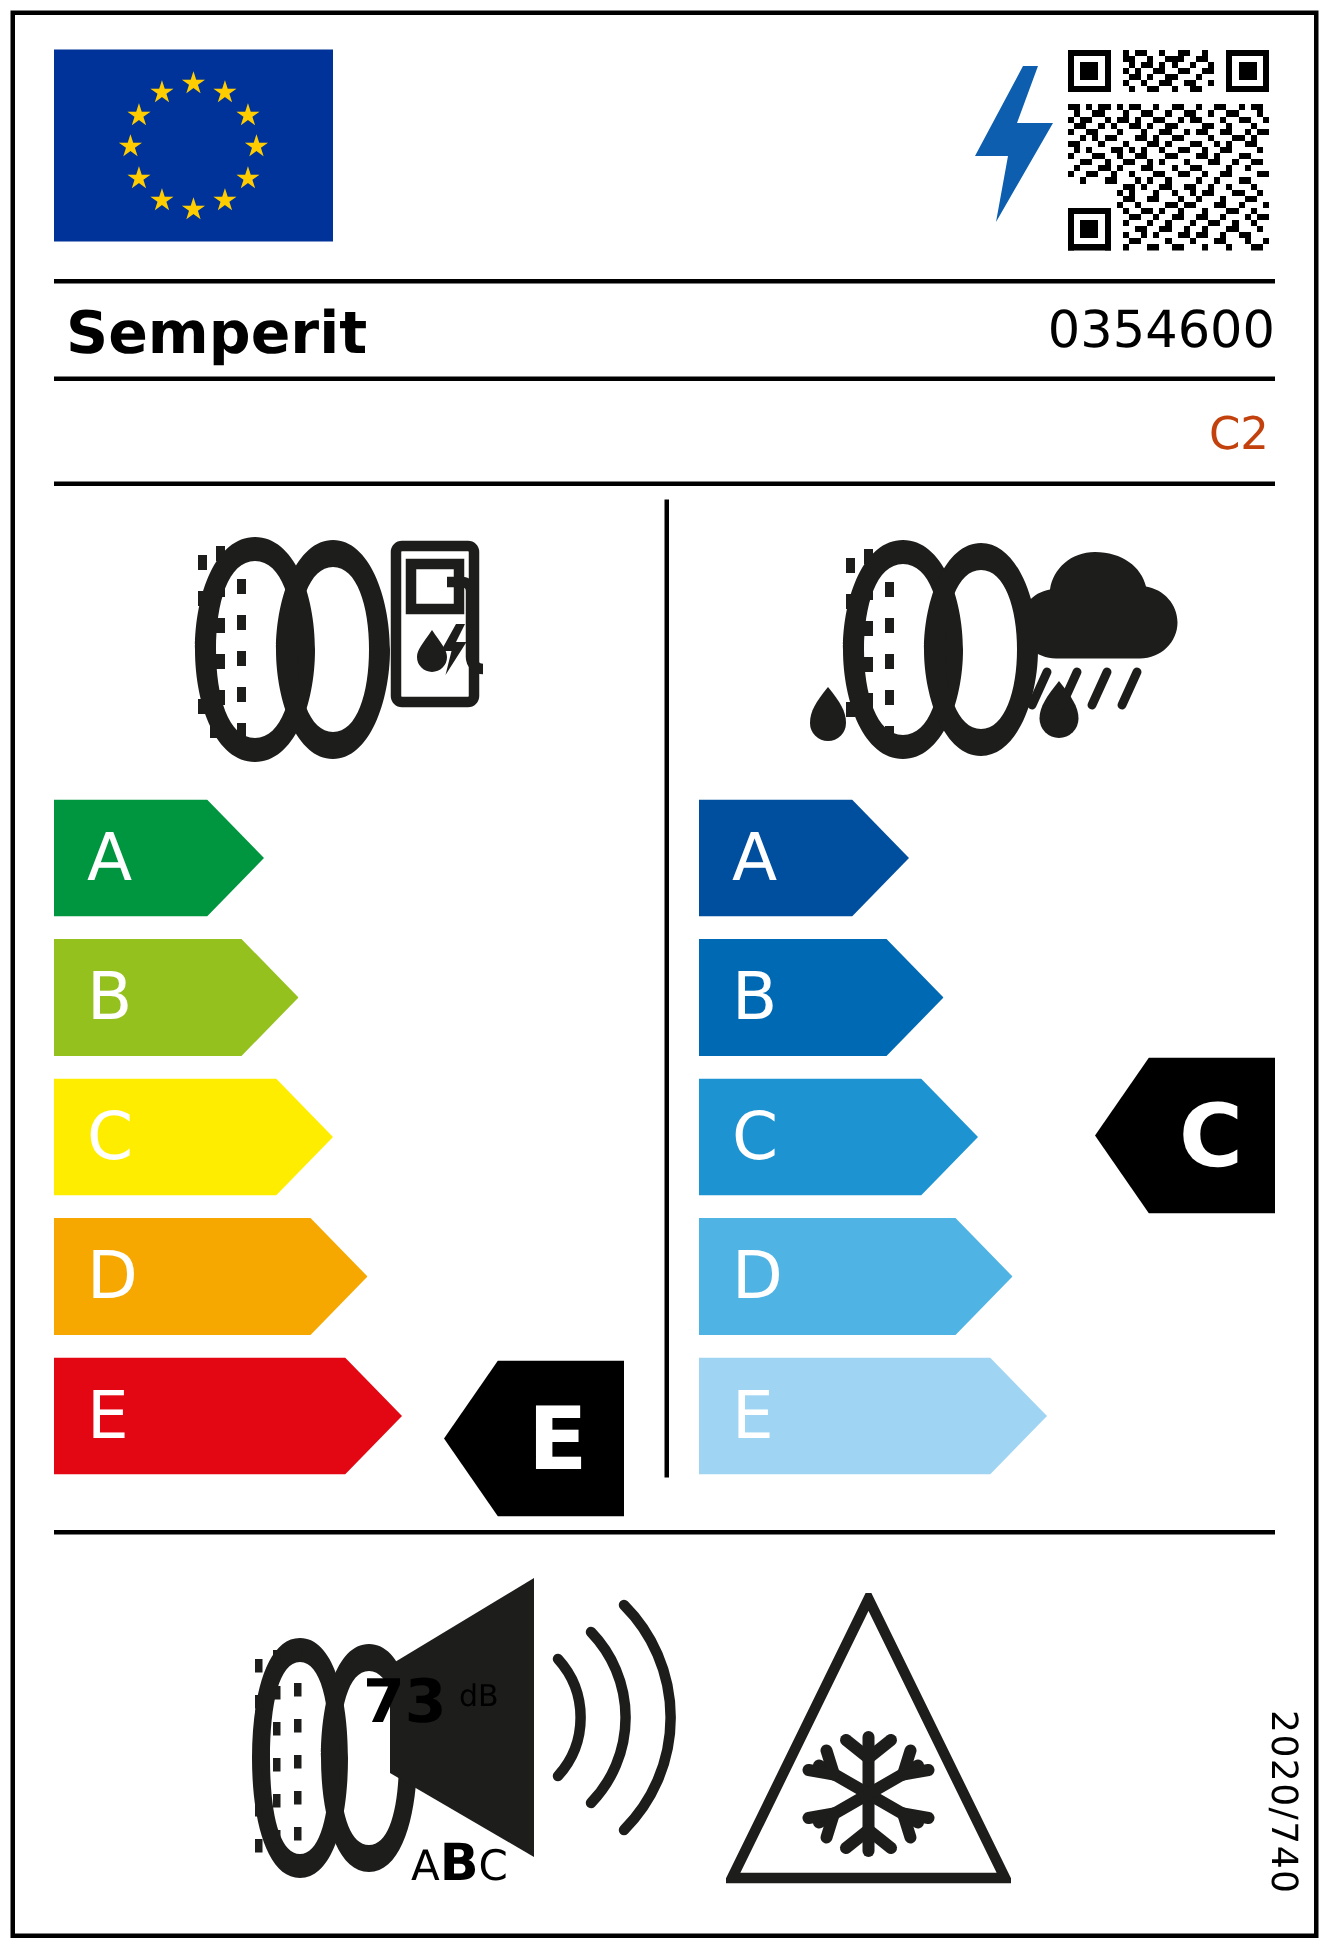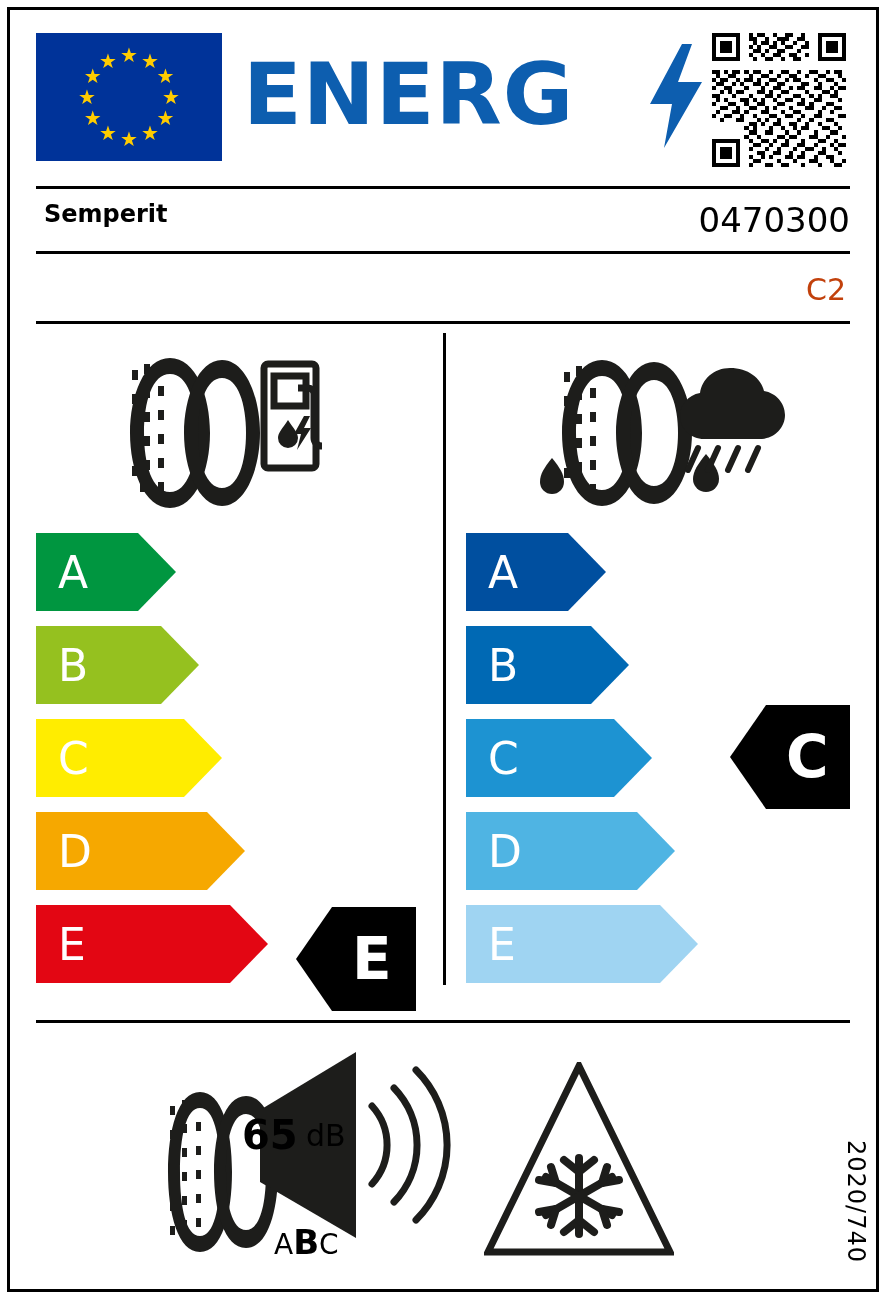--- a/index.html
+++ b/index.html
@@ -79,21 +79,21 @@
   }
   .rule-1 { left: 36px; top: 186px; width: 814px; }
   .rule-2 { left: 36px; top: 251px; width: 814px; }
   .rule-3 { left: 36px; top: 321px; width: 814px; }
   .rule-4 { left: 36px; top: 1020px; width: 814px; }
 
   .brand {
     position: absolute;
     left: 44px;
     top: 200px;
-    font-size: 24px;
+    font-size: 39px;
     font-weight: bold;
     color: #000;
   }
   .artnum {
     position: absolute;
     right: 36px;
     top: 200px;
     font-size: 34px;
     color: #000;
   }
@@ -178,21 +178,21 @@
     left: 242px;
     top: 1112px;
     font-size: 40px;
     font-weight: bold;
     color: #000;
   }
   .noise-unit {
     position: absolute;
     left: 306px;
     top: 1118px;
-    font-size: 30px;
+    font-size: 20px;
     color: #000;
   }
   .noise-classes {
     position: absolute;
     left: 274px;
     top: 1222px;
     font-size: 28px;
     color: #000;
   }
   .noise-classes b { font-size: 34px; }
@@ -224,21 +224,20 @@
       <div class="star" style="left: 119.373px; top: 75px;">★</div>
       <div class="star" style="left: 104px; top: 90.3731px;">★</div>
       <div class="star" style="left: 83px; top: 96px;">★</div>
       <div class="star" style="left: 62px; top: 90.3731px;">★</div>
       <div class="star" style="left: 46.6269px; top: 75px;">★</div>
       <div class="star" style="left: 41px; top: 54px;">★</div>
       <div class="star" style="left: 46.6269px; top: 33px;">★</div>
       <div class="star" style="left: 62px; top: 17.6269px;">★</div>
     </div>
 
-  <div class="energ-word">ENERG</div>
 
   <div class="bolt">
     <svg viewBox="0 0 56 104" width="56" height="104">
       <polygon points="34,0 2,60 24,60 16,104 54,38 30,38 44,0" fill="#0d5eaf"></polygon>
     </svg>
   </div>
 
   <div class="qr">
     <svg viewBox="0 0 33 33" width="134" height="134" shape-rendering="crispEdges">
       <rect width="33" height="33" fill="#fff"></rect>
@@ -488,21 +487,21 @@
       </g>
     </svg>
   </div>
 
   <div class="rule rule-1"></div>
   <div class="rule rule-2"></div>
   <div class="rule rule-3"></div>
   <div class="rule rule-4"></div>
 
   <div class="brand">Semperit</div>
-  <div class="artnum">0470300</div>
+  <div class="artnum">0354600</div>
   <div class="tyre-class">C2</div>
 
   <div class="mid-divider"></div>
 
   <div class="pic-fuel">
     <svg viewBox="0 0 210 170" width="210" height="170">
       <g fill="#1d1d1b">
         <path d="M52 10 C26 10 12 48 12 85 C12 122 26 160 52 160 C78 160 92 122 92 85 C92 48 78 10 52 10 Z M52 26 C70 26 78 54 78 85 C78 116 70 144 52 144 C34 144 26 116 26 85 C26 54 34 26 52 26 Z"></path>
         <path d="M104 12 C80 12 66 50 66 85 C66 120 80 158 104 158 C128 158 142 120 142 85 C142 50 128 12 104 12 Z M104 30 C120 30 128 56 128 85 C128 114 120 140 104 140 C88 140 80 114 80 85 C80 56 88 30 104 30 Z"></path>
         <rect x="14" y="22" width="6" height="10"></rect>
@@ -699,21 +698,21 @@
 
         <polygon points="100,62 196,4 196,190 100,134"></polygon>
       </g>
       <g fill="none" stroke="#1d1d1b" stroke-width="7" stroke-linecap="round">
         <path d="M212 58 a58 58 0 0 1 0 78"></path>
         <path d="M234 40 a82 82 0 0 1 0 114"></path>
         <path d="M256 22 a106 106 0 0 1 0 150"></path>
       </g>
     </svg>
   </div>
-  <div class="noise-db">65</div>
+  <div class="noise-db">73</div>
   <div class="noise-unit">dB</div>
   <div class="noise-classes">
     <span>A</span><b>B</b><span>C</span>
   </div>
 
   <div class="pic-snow">
     <svg viewBox="0 0 190 196" width="190" height="196">
       <polygon points="95,4 186,190 4,190" fill="none" stroke="#1d1d1b" stroke-width="7"></polygon>
       <g stroke="#1d1d1b" stroke-width="8" stroke-linecap="round">
         <line x1="95" y1="96" x2="95" y2="172"></line>

